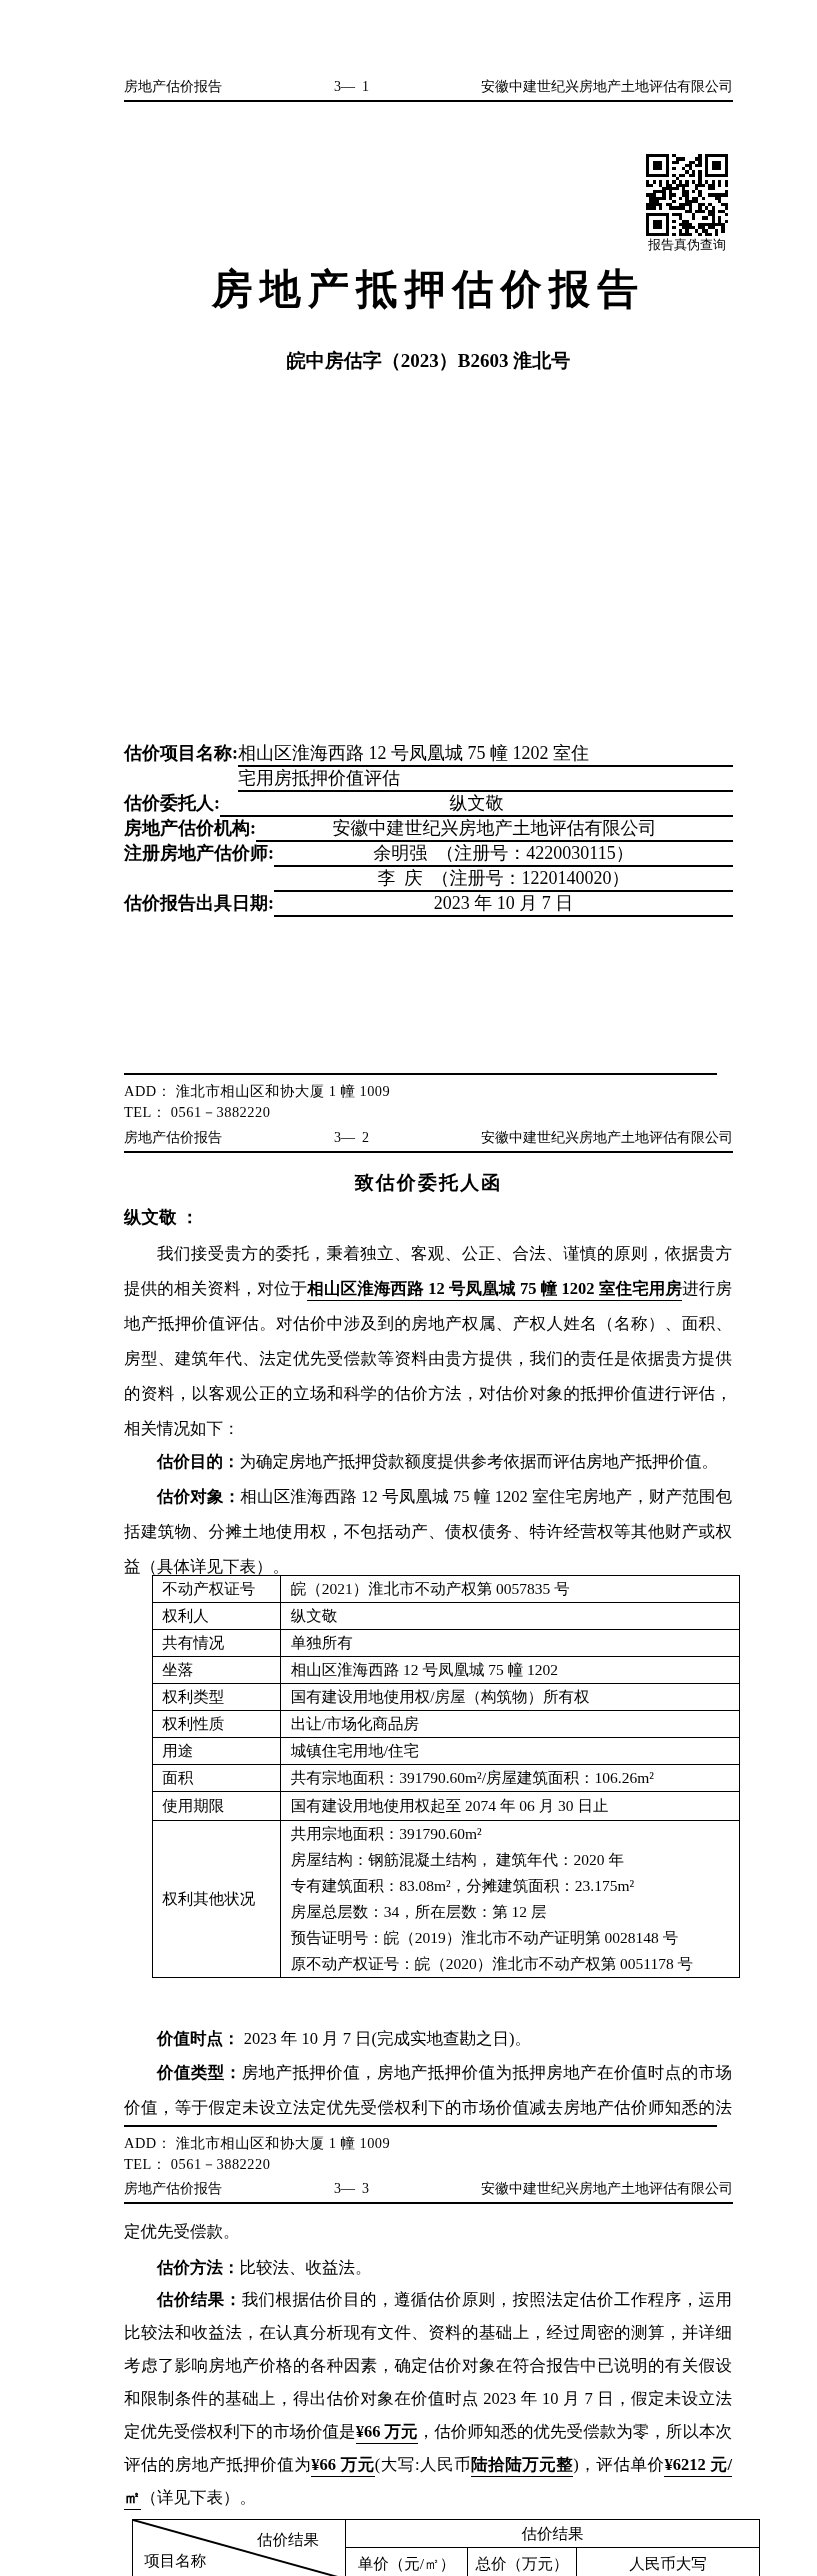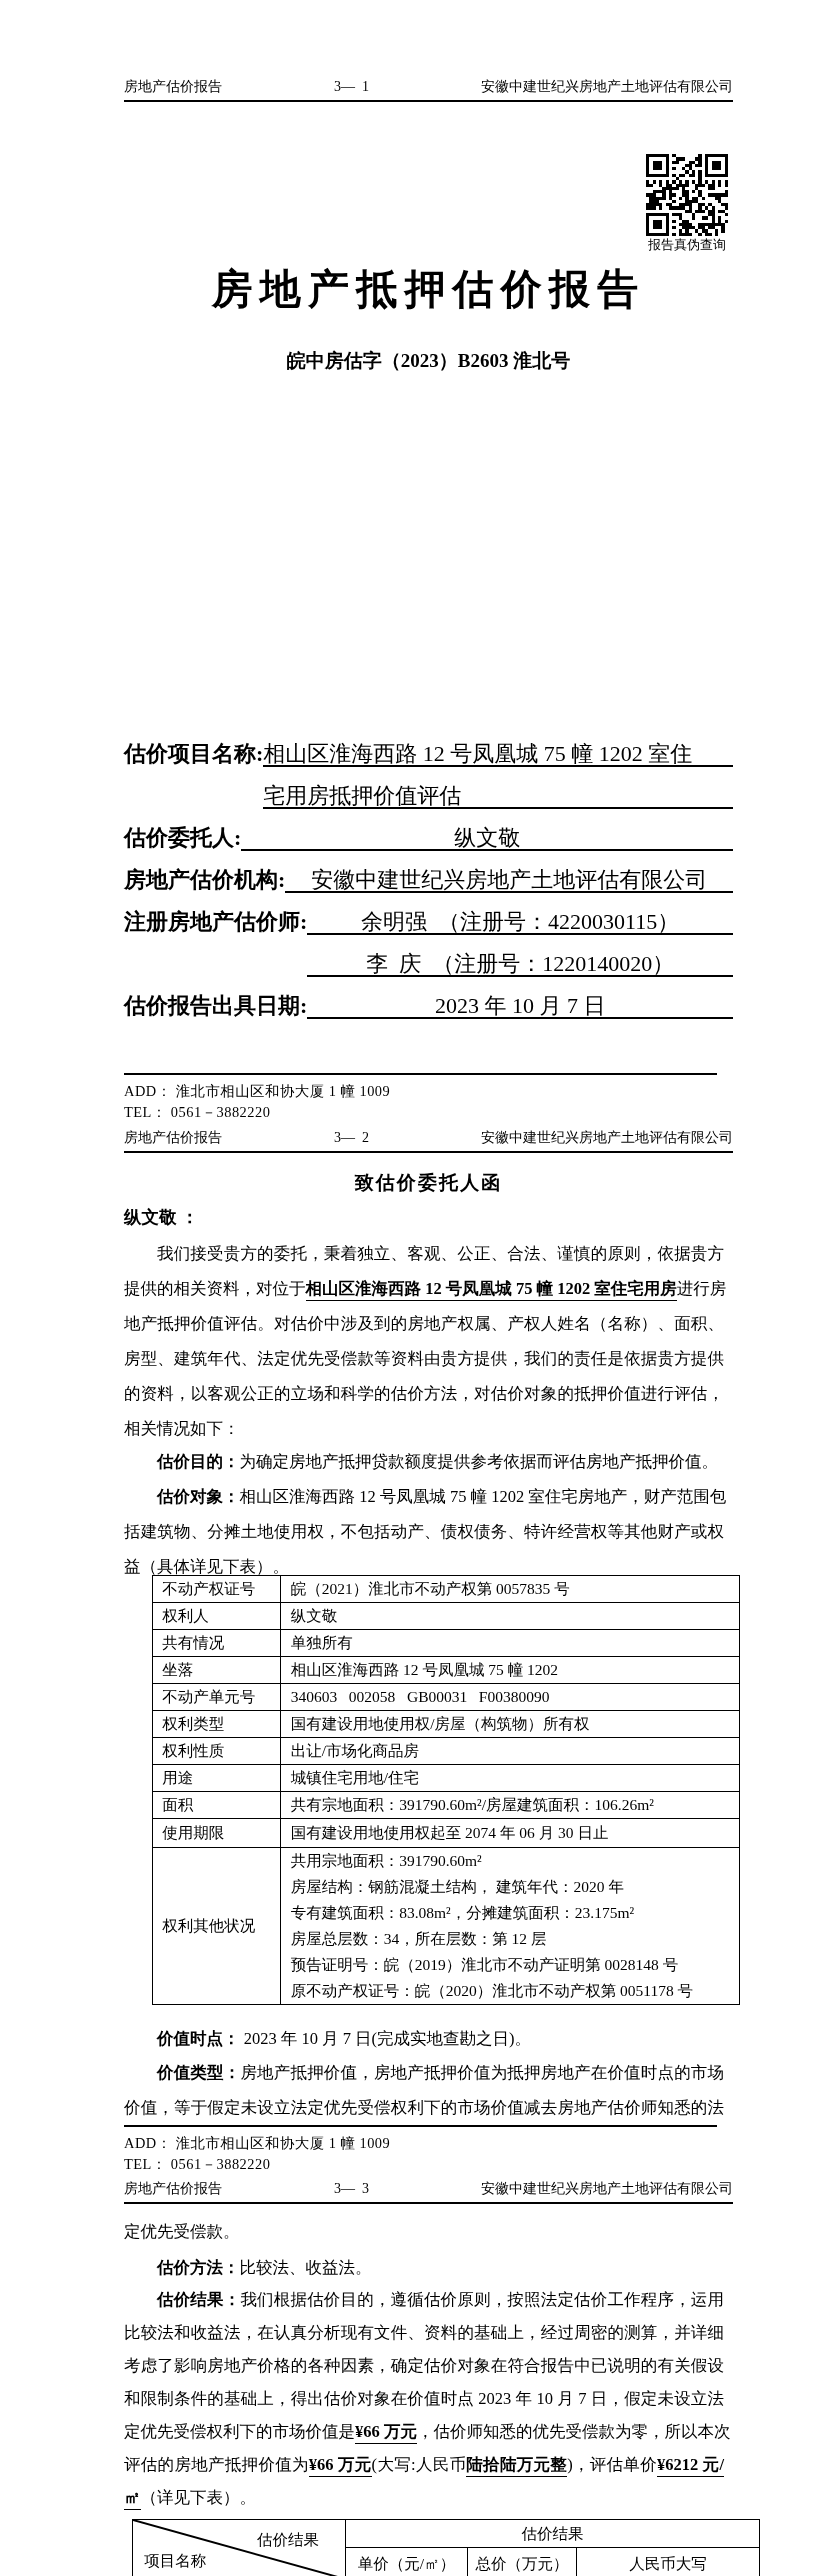--- a/index.html
+++ b/index.html
@@ -17,31 +17,31 @@
 
   
   .qr{position:absolute;top:154px;left:646px;width:82px;text-align:center;}
   .qr svg{width:82px;height:82px;display:block;shape-rendering:crispEdges;}
   .qr-cap{font-size:13px;margin-top:0;white-space:nowrap;}
   .title{position:absolute;top:255px;left:103px;right:64px;margin:6px;text-align:center;
          font-size:41px;line-height:57px;font-weight:bold;letter-spacing:7.2px;}
   .subtitle{position:absolute;top:348px;left:124px;right:85px;text-align:center;
             font-size:19px;line-height:25px;font-weight:bold;}
   .fields{position:absolute;top:742px;left:124px;right:85px;}
-  .frow{display:flex;font-size:22px;line-height:23px;margin-bottom:17px;}
+  .frow{display:flex;font-size:18px;line-height:23px;}
   .flabel{font-weight:bold;white-space:nowrap;}
   .flabel.ghost{visibility:hidden;}
   .fval{flex:1;border-bottom:2.1px solid #000;text-align:center;white-space:nowrap;}
   .fval.left{text-align:left;}
 
   
   .letter-title{position:absolute;top:1171px;left:124px;right:85px;margin:0;text-align:center;
                 font-size:19px;font-weight:bold;line-height:23px;letter-spacing:2.1px;}
   .salutation{position:absolute;top:1206px;left:124px;font-size:17.5px;font-weight:bold;line-height:23px;}
-  .para{position:absolute;left:124px;right:94px;font-size:16.5px;}
+  .para{position:absolute;left:124px;right:86px;font-size:16.5px;}
   .line{line-height:35px;text-align:justify;text-align-last:justify;white-space:nowrap;}
   .line.last{text-align-last:left;}
   .line.ind{text-indent:2em;}
   .p6 .line{line-height:33px;}
   span.b{font-weight:bold;}
   span.u{border-bottom:1.5px solid #000;padding-bottom:1.5px;}
   .p1{top:1236px}.p2{top:1444px}.p3{top:1479px}.ptime{top:2021px}.ptype{top:2055px}
   .p4{top:2214px}.p5{top:2250px}.p6{top:2283px}
 
   
@@ -169,24 +169,20 @@
           <td class="lab">权利人</td>
           <td>纵文敬</td>
         </tr>
     <tr>
           <td class="lab">共有情况</td>
           <td>单独所有</td>
         </tr>
     <tr>
           <td class="lab">坐落</td>
           <td>相山区淮海西路 12 号凤凰城 75 幢 1202</td>
-        </tr>
-    <tr>
-          <td class="lab">不动产单元号</td>
-          <td>340603&nbsp;&nbsp;&nbsp;002058&nbsp;&nbsp;&nbsp;GB00031&nbsp;&nbsp;&nbsp;F00380090</td>
         </tr>
     <tr>
           <td class="lab">权利类型</td>
           <td>国有建设用地使用权/房屋（构筑物）所有权</td>
         </tr>
     <tr>
           <td class="lab">权利性质</td>
           <td>出让/市场化商品房</td>
         </tr>
     <tr>

